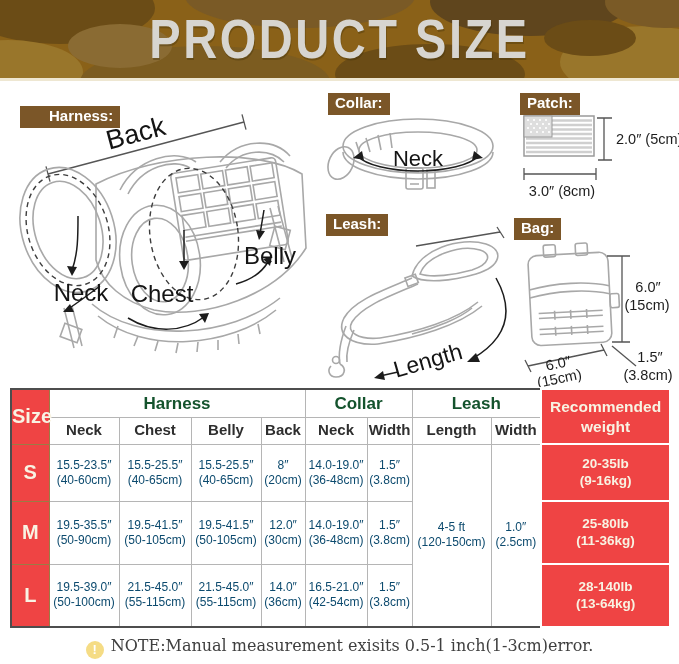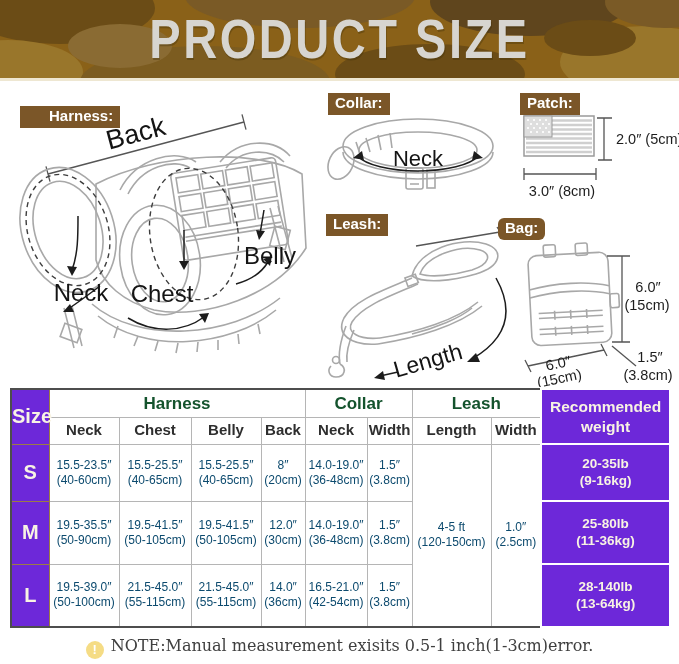--- a/index.html
+++ b/index.html
@@ -24,21 +24,21 @@
   .lbl{font-family:"Liberation Sans",sans-serif;fill:#141414;}
   .dimtxt{font-family:"Liberation Sans",sans-serif;fill:#1d1d1d;font-size:14.5px;}
   
   .size-table{position:absolute;left:10px;top:388px;border-collapse:collapse;width:659px;
               table-layout:fixed;border:2px solid #4d4d4d;}
   .size-table th,.size-table td{border:1px solid #b5b5b5;text-align:center;vertical-align:middle;
               padding:0;white-space:pre-line;line-height:1.25;}
   .grp{font-size:17px;font-weight:bold;color:#14532d;}
   .sub{font-size:15px;font-weight:bold;color:#2e2e2e;}
   .val{font-size:12px;color:#0c4a6e;}
-  .brown{background:#6d28d9;color:#f8f3e3;}
+  .brown{background:#ef4444;color:#f8f3e3;}
   .sizehead{font-size:20px;font-weight:bold;border:1px solid #9b7b45 !important;}
   .sizeletter{font-size:20px;font-weight:bold;border:1px solid #9b7b45 !important;}
   .rec{font-size:15.5px;font-weight:bold;border:2px solid #fff !important;}
   .wt{font-size:13.5px;font-weight:bold;border:2px solid #fff !important;}
   tr.h1{height:28px}tr.h2{height:27px}tr.rS{height:57px}tr.rM{height:63px}tr.rL{height:63px}
   
   .note{position:absolute;left:0;top:636px;width:679px;text-align:center;
         font-family:"DejaVu Serif",serif;font-size:16px;color:#3f3f3f;}
   .warn{display:inline-block;width:18px;height:18px;border-radius:50%;background:#f5dc85;
         color:#fff;font-family:"Liberation Sans",sans-serif;font-weight:bold;font-size:13px;
@@ -215,21 +215,21 @@
     </g>
     <g>
       <path class="arr" d="M176,52 C194,84 188,112 152,133"></path>
         <path class="ah" d="M147,136 L156,127 L160,136 Z"></path>
       <path class="arr" d="M78,146 L60,150"></path>
         <path class="ah" d="M54,152 L63,145 L65,154 Z"></path>
     </g>
     <text class="lbl" transform="translate(110,142) rotate(-16)" text-anchor="middle" font-size="23">Length</text>
   </svg>
 
-  <div class="dlabel" style="left:498px;top:218px;border-radius:6px;">Bag:</div>
+  <div class="dlabel" style="left:514px;top:218px;">Bag:</div>
   <svg class="diag" style="left:518px;top:240px;" width="160" height="147" viewBox="0 0 160 147">
     <g class="art" transform="rotate(-3 50 60)">
       <rect x="12" y="14" width="80" height="90" rx="9"></rect>
       <path d="M12,48 C38,42 70,42 92,48"></path>
       <path d="M12,56 C38,50 70,50 92,56"></path>
       <path d="M20,72 L84,72 M20,77 L84,77 M20,88 L84,88 M20,93 L84,93"></path>
       <path d="M36,70 L36,79 M52,70 L52,79 M68,70 L68,79 M36,86 L36,95 M52,86 L52,95 M68,86 L68,95"></path>
       <rect x="28" y="4" width="12" height="12" rx="2"></rect>
       <rect x="60" y="4" width="12" height="12" rx="2"></rect>
       <rect x="92" y="56" width="9" height="14" rx="2"></rect>

